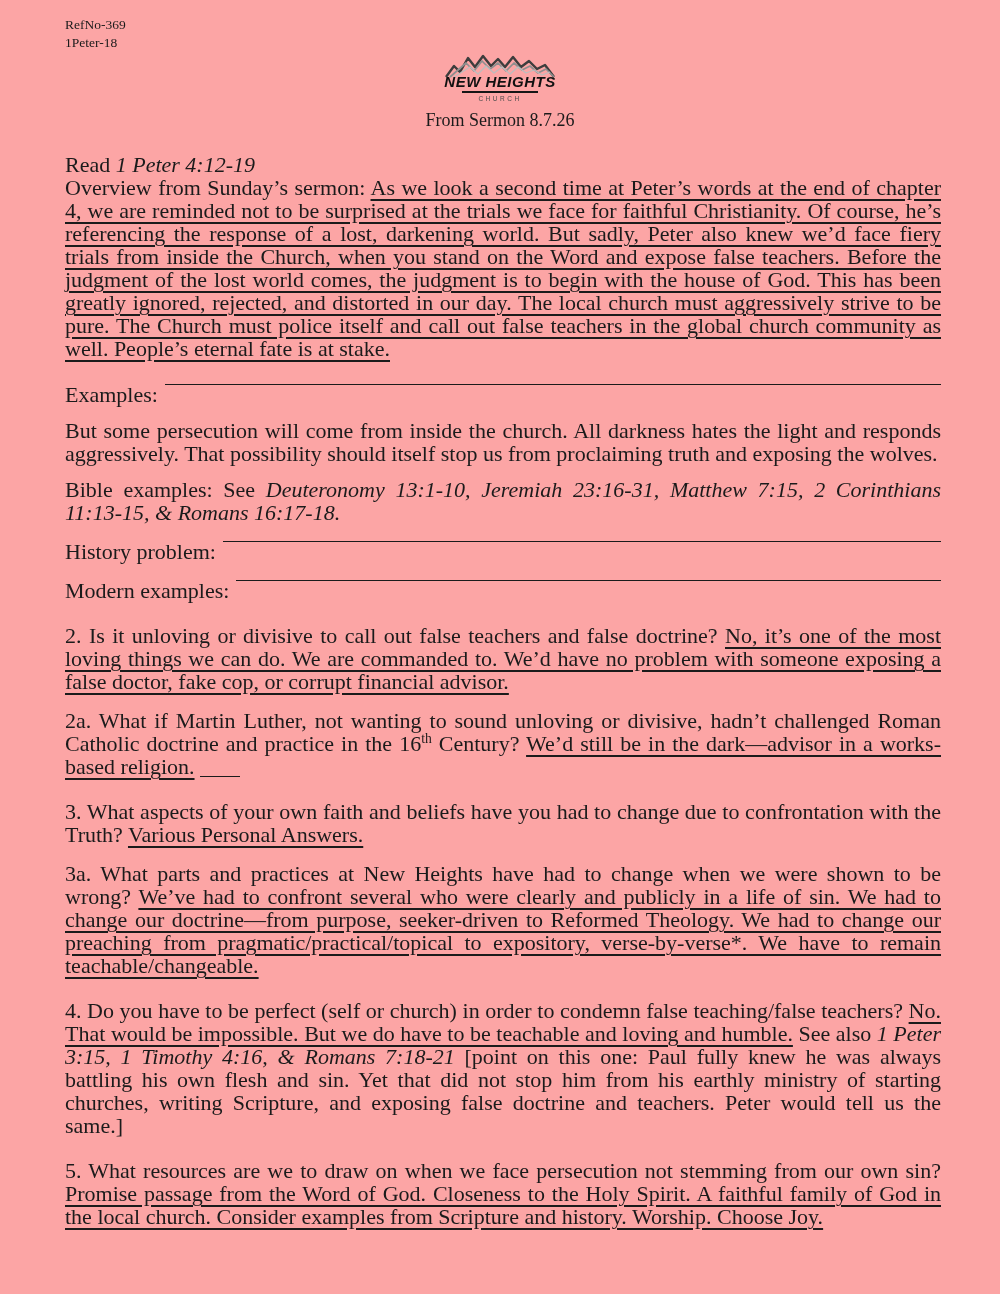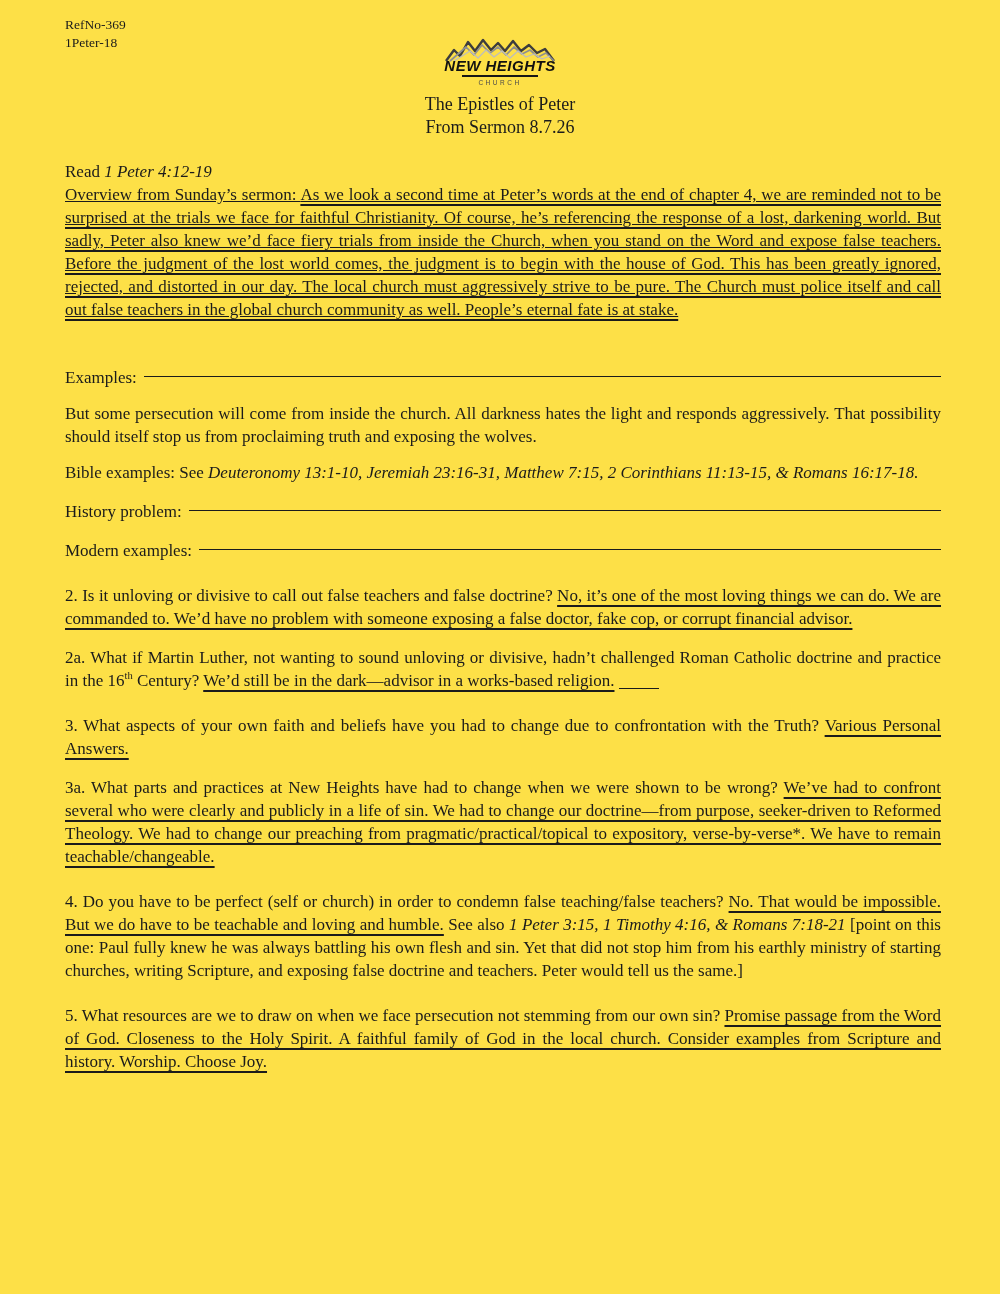--- a/index.html
+++ b/index.html
@@ -1,34 +1,34 @@
 <!DOCTYPE html>
 <html><head>
 <meta charset="utf-8">
 <style>
   html, body { margin: 0; padding: 0; background: #e8e8e8; }
   .page {
     position: relative;
     width: 1000px;
     height: 1294px;
     margin: 0 auto;
-    background: #fde047;
+    background: #fca5a5;
     font-family: "Liberation Serif", "DejaVu Serif", serif;
     color: #1b1b1b;
     overflow: hidden;
   }
   .ref-block {
     position: absolute;
     top: 16px;
     left: 65px;
     font-size: 13.5px;
     line-height: 17.5px;
   }
   .logo-block {
-    padding-top: 36px;
+    padding-top: 52px;
     text-align: center;
   }
   .logo-inner { display: inline-block; text-align: center; }
   .logo-mountains { display: block; margin: 0 auto -7px auto; }
   .logo-wordmark {
     display: block;
     font-family: "Liberation Sans", sans-serif;
     font-weight: bold;
     font-style: italic;
     font-size: 15px;
@@ -51,32 +51,32 @@
     color: #4a4a4a;
   }
   .title-block {
     margin-top: 4px;
     text-align: center;
     font-size: 18px;
     line-height: 23px;
   }
   .doc-body {
     margin: 21px 59px 0 65px;
-    font-size: 17px;
+    font-size: 22px;
     line-height: 23px;
   }
   .para { margin: 0; text-align: justify; }
   .line { margin: 0; }
   .i { font-style: italic; }
   .u {
     text-decoration: underline;
     text-decoration-thickness: 1.5px;
     text-underline-offset: 3.5px;
   }
-  .fill-row { display: flex; align-items: center; }
+  .fill-row { display: flex; align-items: flex-start; }
   .fill-label { white-space: nowrap; }
   .fill-line {
     flex: 1;
     border-bottom: 1.6px solid #1b1b1b;
     margin-left: 7px;
     margin-bottom: 3px;
     height: 1px;
   }
   .trail-line {
     display: inline-block;
@@ -86,21 +86,21 @@
     position: relative;
     top: 3px;
   }
   sup { font-size: 0.62em; line-height: 0; }
   
   .mb-0  { margin-bottom: 0; }
   .mb-xs { margin-bottom: 10px; }
   .mb-s  { margin-bottom: 13px; }
   .mb-m  { margin-bottom: 16px; }
   .mb-l  { margin-bottom: 22px; }
-  .mb-xl { margin-bottom: 45px; text-decoration: underline; }
+  .mb-xl { margin-bottom: 23px; }
 </style>
 </head>
 <body>
 
 <div class="page">
 
   <div class="ref-block">
     <div class="line">RefNo-369</div>
     <div class="line">1Peter-18</div>
   </div>
@@ -112,21 +112,20 @@
         <polyline points="6,25 14,18 22,11 30,19 38,9 46,17 54,11 62,19 70,11 78,18 86,14 94,21 102,17 110,25" fill="none" stroke="#8f8f8f" stroke-width="1.7" stroke-linejoin="round"></polyline>
         <polyline points="10,25 18,20 26,15 34,22 42,14 50,21 58,15 66,22 74,15 82,21 90,18 98,23 106,20" fill="none" stroke="#bdbdbd" stroke-width="1.3" stroke-linejoin="round"></polyline>
       </svg>
       <span class="logo-wordmark">NEW HEIGHTS</span>
       <span class="logo-rule"></span>
       <span class="logo-subtitle">CHURCH</span>
     </span>
   </div>
 
   <div class="title-block">
-    <div class="line">The Epistles of Peter</div>
     <div class="line">From Sermon 8.7.26</div>
   </div>
 
   <div class="doc-body">
 
     <p class="para mb-0"><span>Read </span><span class="i">1 Peter 4:12-19</span></p>
 
     <p class="para mb-xl"><span>Overview from Sunday’s sermon: </span><span class="u">As we look a second time at Peter’s words at the end of chapter 4, we are reminded not to be surprised at the trials we face for faithful Christianity. Of course, he’s referencing the response of a lost, darkening world. But sadly, Peter also knew we’d face fiery trials from inside the Church, when you stand on the Word and expose false teachers. Before the judgment of the lost world comes, the judgment is to begin with the house of God. This has been greatly ignored, rejected, and distorted in our day. The local church must aggressively strive to be pure. The Church must police itself and call out false teachers in the global church community as well. People’s eternal fate is at stake.</span></p>
 
 

